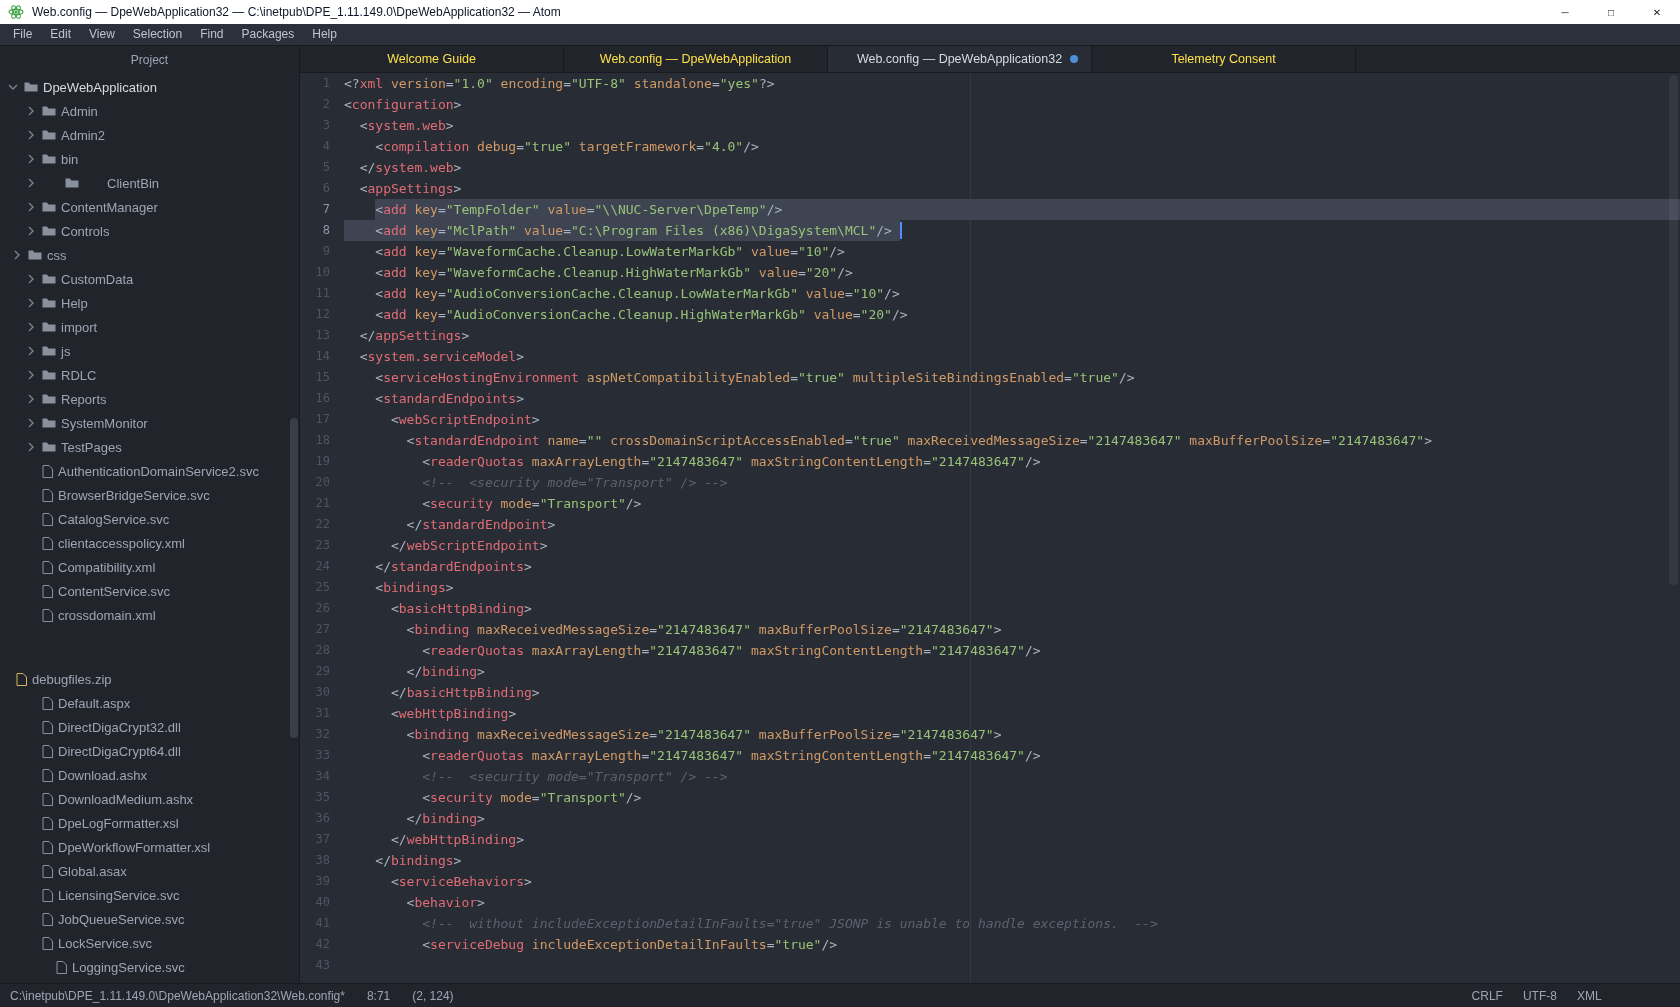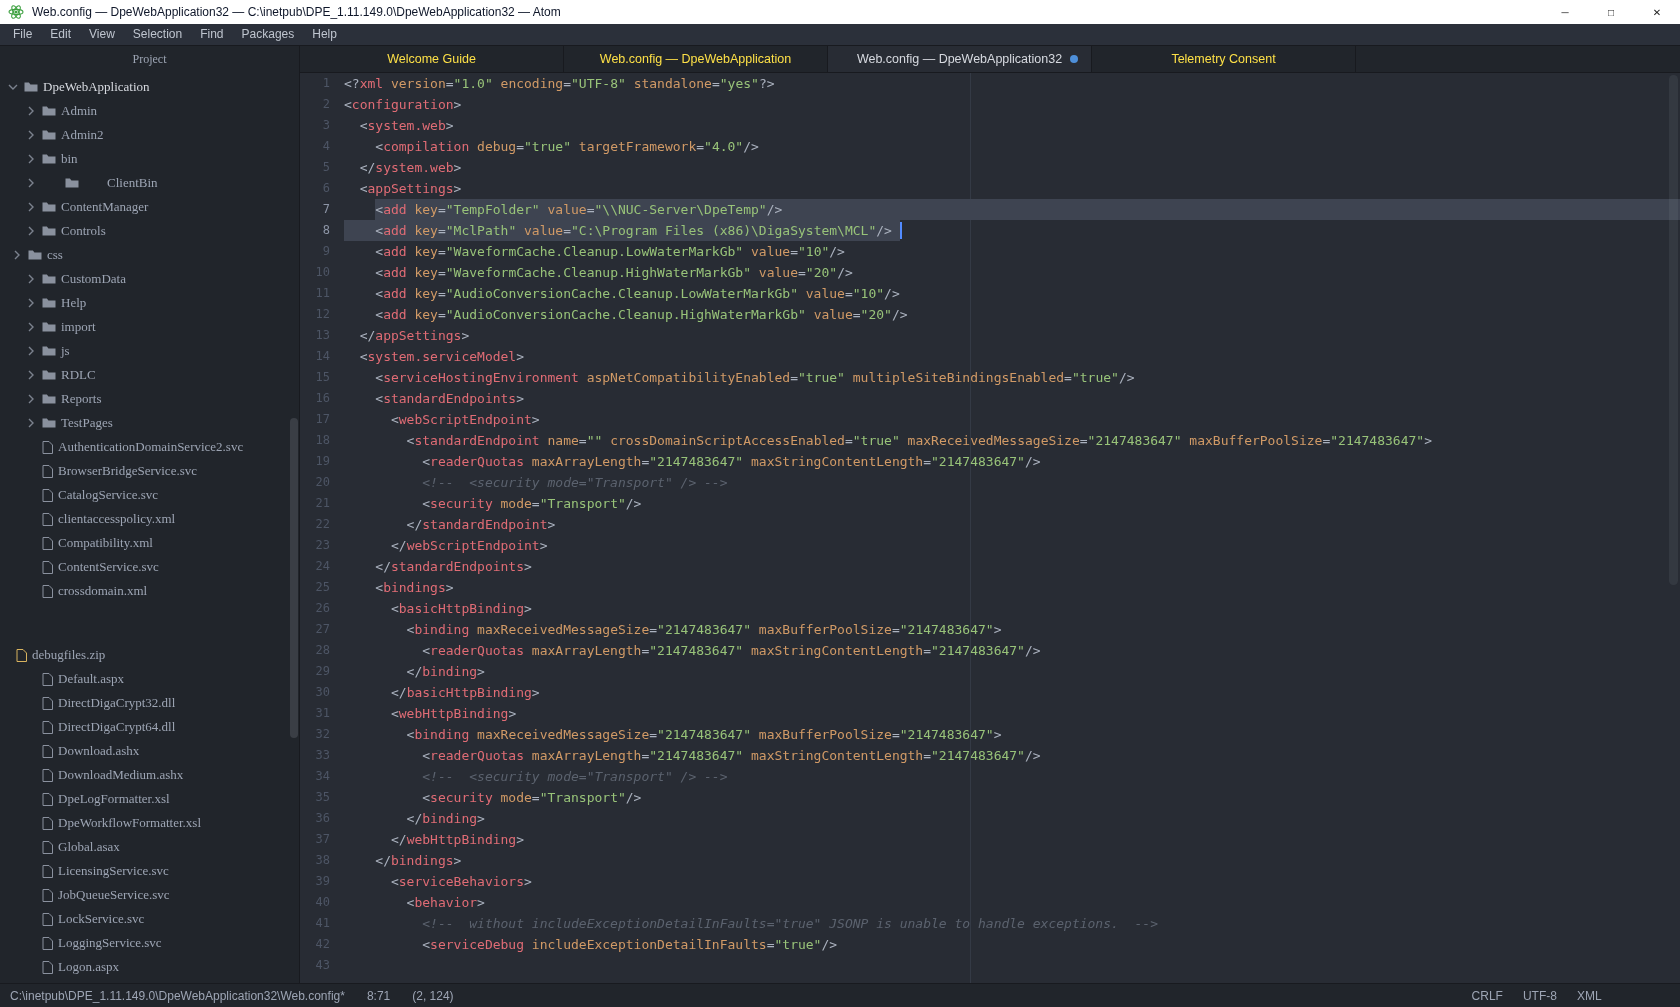--- a/index.html
+++ b/index.html
@@ -17,21 +17,21 @@
 
   
   .menubar { height:22px; background:#2b303a; border-bottom:1px solid #181a1f;
              display:flex; align-items:center; padding-left:4px; flex:none; }
   .menu-item { padding:0 9px; font-size:12px; color:#bfc5cf; line-height:21px; }
 
   
   .content { display:flex; height:937px; flex:none; }
 
   .sidebar { width:300px; flex:none; background:#21252b; position:relative;
-             border-right:1px solid #181a1f; overflow:hidden;font-family:Liberation Serif, serif; }
+             border-right:1px solid #181a1f; overflow:hidden; }
   .sidebar-header { height:27px; display:flex; align-items:center; justify-content:center;
                     font-size:12px; color:#9da5b4; }
   .tree { position:absolute; top:27px; left:0; right:0; bottom:0; overflow:hidden; padding-top:2px; }
   .tree-item { height:24px; display:flex; align-items:center; gap:5px; font-size:13px;
                color:#9da5b4; white-space:nowrap; overflow:hidden; }
   .tree-item.root { color:#d7dae0; }
   .chev { width:11px; height:11px; flex:none; color:#7b828e; display:flex; align-items:center; }
   .chev.open { transform:rotate(90deg); }
   .ficon { display:flex; align-items:center; flex:none; color:#8a919e; }
   .ficon.zip { color:#d8b35f; }
@@ -300,20 +300,33 @@
             <span class="chev">
               <svg width="10" height="10" viewBox="0 0 10 10">
                 <path d="M3 1l4 4-4 4" fill="none" stroke="currentColor" stroke-width="1.4"></path>
               </svg>
             </span>
             <span class="ficon">
               <svg width="14" height="12" viewBox="0 0 14 12">
                 <path d="M0.5 1.5h4.4l1.5 2h7.1v7H0.5z" fill="currentColor"></path>
               </svg>
             </span>
+            <span>SystemMonitor</span>
+          </div>
+          <div class="tree-item" style="padding-left: 26px;">
+            <span class="chev">
+              <svg width="10" height="10" viewBox="0 0 10 10">
+                <path d="M3 1l4 4-4 4" fill="none" stroke="currentColor" stroke-width="1.4"></path>
+              </svg>
+            </span>
+            <span class="ficon">
+              <svg width="14" height="12" viewBox="0 0 14 12">
+                <path d="M0.5 1.5h4.4l1.5 2h7.1v7H0.5z" fill="currentColor"></path>
+              </svg>
+            </span>
             <span>TestPages</span>
           </div>
           <div class="tree-item" style="padding-left: 26px;">
             <span class="chev"></span>
             <span class="ficon">
               <svg width="11" height="13" viewBox="0 0 11 13">
                 <path d="M1 .5h6L10.5 4v8.5H1z" fill="none" stroke="currentColor" stroke-width="1"></path>
               </svg>
             </span>
             <span>AuthenticationDomainService2.svc</span>
@@ -473,21 +486,21 @@
           </div>
           <div class="tree-item" style="padding-left: 26px;">
             <span class="chev"></span>
             <span class="ficon">
               <svg width="11" height="13" viewBox="0 0 11 13">
                 <path d="M1 .5h6L10.5 4v8.5H1z" fill="none" stroke="currentColor" stroke-width="1"></path>
               </svg>
             </span>
             <span>LockService.svc</span>
           </div>
-          <div class="tree-item" style="padding-left: 26px;">
+          <div class="tree-item" style="padding-left: 40px;">
             <span class="chev"></span>
             <span class="ficon">
               <svg width="11" height="13" viewBox="0 0 11 13">
                 <path d="M1 .5h6L10.5 4v8.5H1z" fill="none" stroke="currentColor" stroke-width="1"></path>
               </svg>
             </span>
             <span>LoggingService.svc</span>
           </div>
           <div class="tree-item" style="padding-left: 26px;">
             <span class="chev"></span>

